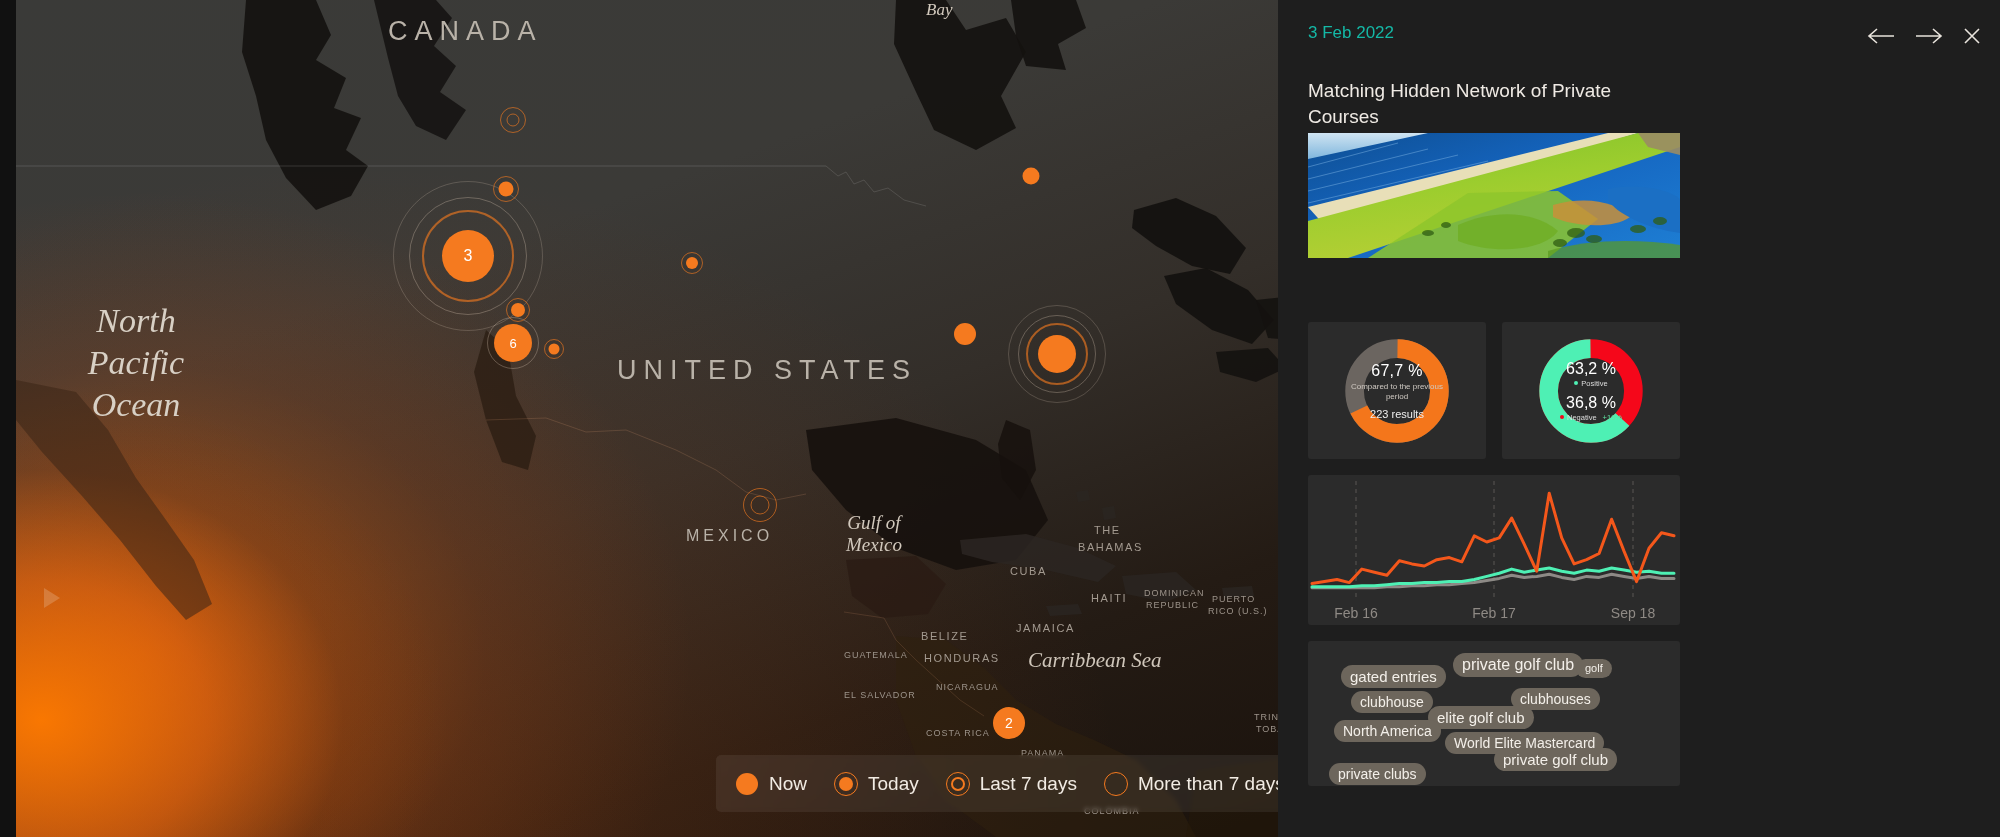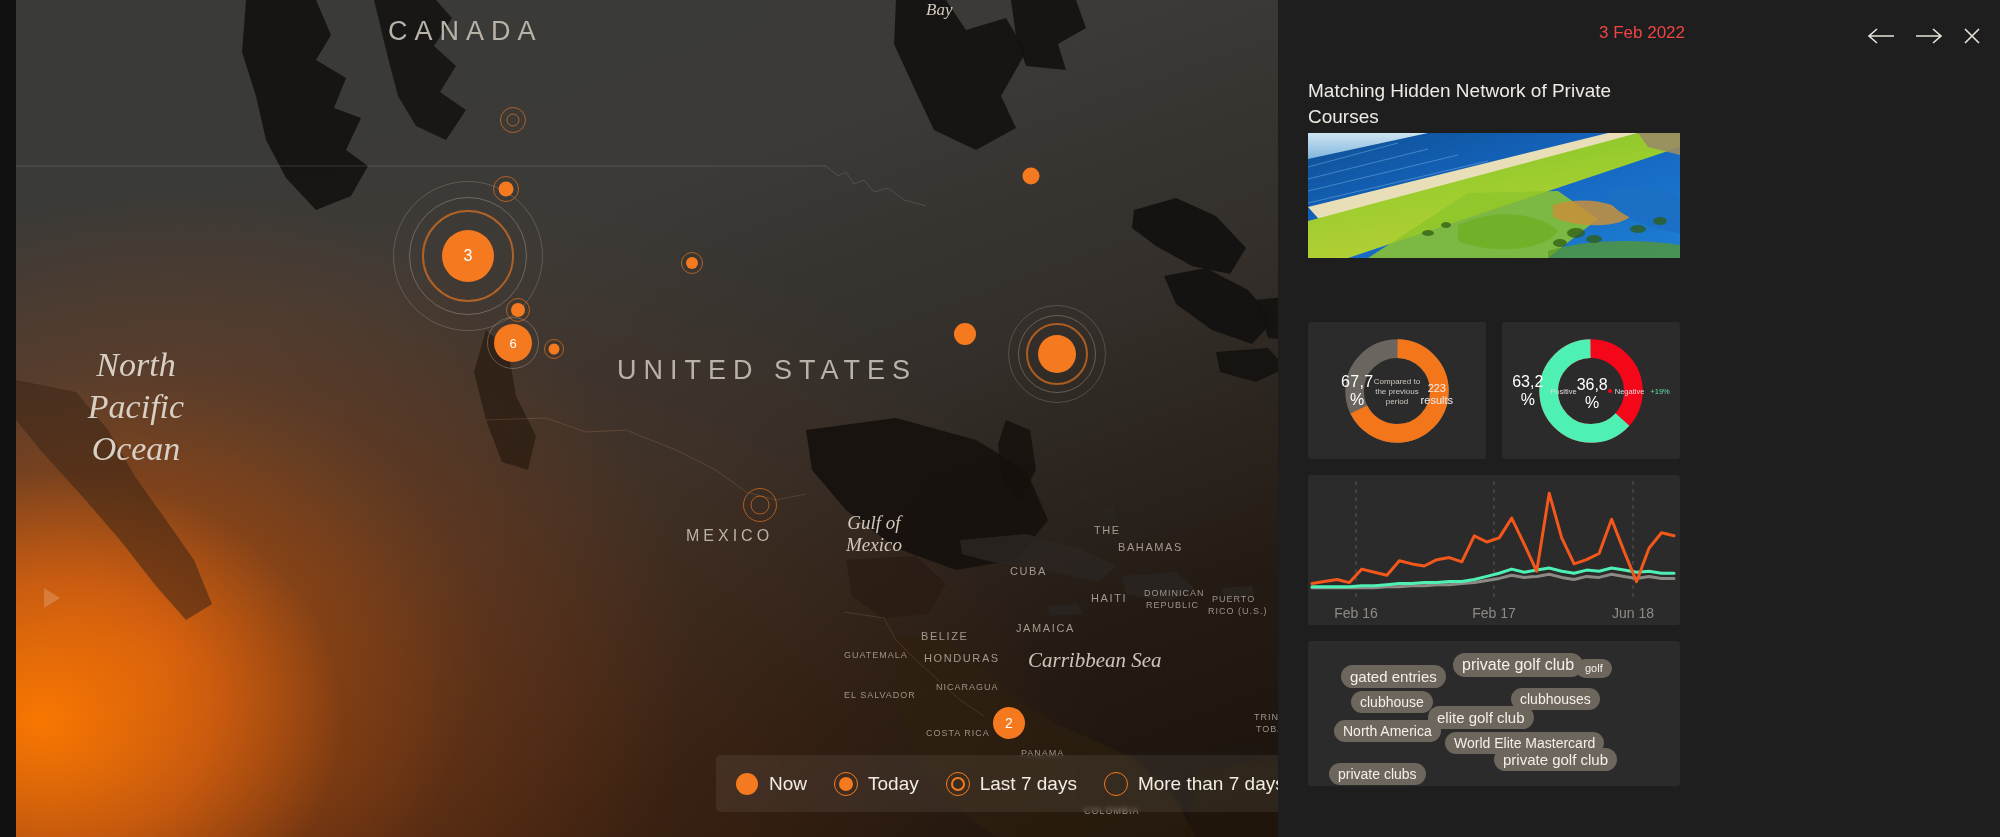--- a/index.html
+++ b/index.html
@@ -75,21 +75,21 @@
   .leg-gly i { position:absolute; left:50%; top:50%; transform:translate(-50%,-50%); border-radius:50%; display:block; }
 
   
   #panel {
     position:absolute; right:0; top:0; width:722px; height:837px;
     background:#1e1e1e;
   }
   .panel-inner { position:relative; width:100%; height:100%; }
   #p-head { position:absolute; left:30px; top:22px; right:24px; }
   .sub-line { font-size:17px; color:#ddd8d2; line-height:1.28; }
-  .sub-date { color:#ef4444;text-align:center; }
+  .sub-date { color:#14b8a6; }
   .p-title {
     position:absolute; left:30px; top:78px; width:330px;
     font-size:19px; color:#efeae4; line-height:1.35;
   }
   .nav-btns {
     position:absolute; right:18px; top:26px;
     display:flex; align-items:center; gap:18px;
   }
   .nav-btns svg { display:block; }
 
@@ -100,21 +100,21 @@
   }
   .cards { position:absolute; left:30px; top:322px; width:372px; }
   .row2 { display:flex; gap:16px; }
   .card {
     background:#2b2b2b; border-radius:3px;
   }
   .card.donut { width:178px; height:137px; position:relative; }
   .donut-wrap { position:absolute; left:50%; top:50%; transform:translate(-50%,-50%); }
   .donut-center {
     position:absolute; left:0; top:0; width:100%; height:100%;
-    display:flex; flex-direction:row; align-items:center; justify-content:center;
+    display:flex; flex-direction:column; align-items:center; justify-content:center;
     text-align:center; color:#fff;
   }
   .d1-pct { font-size:16px; letter-spacing:.3px; }
   .d1-cap { font-size:8px; color:#cfc9c2; line-height:1.25; margin-top:2px; }
   .d1-res { font-size:11px; color:#eee; margin-top:6px; }
   .d2-pct { font-size:16px; }
   .d2-leg { font-size:7.5px; color:#ddd; display:flex; align-items:center; gap:3px; margin-top:1px; }
   .d2-leg b { width:4px; height:4px; border-radius:50%; display:inline-block; }
   .d2-delta { color:#5fe3a1; font-size:7.5px; margin-left:3px; }
 
@@ -215,23 +215,23 @@
     <div class="map-label lbl-country xtiny" style="left:910px; top:728px;">COSTA RICA</div>
     <div class="map-label lbl-country xtiny" style="left:990px; top:748px;margin-left:15px;">PANAMA</div>
     <div class="map-label lbl-country xtiny" style="left:1068px; top:806px;">COLOMBIA</div>
     <div class="map-label lbl-country xtiny" style="left:1128px; top:588px;">DOMINICAN</div>
     <div class="map-label lbl-country xtiny" style="left:1130px; top:600px;">REPUBLIC</div>
     <div class="map-label lbl-country xtiny" style="left:1196px; top:594px;">PUERTO</div>
     <div class="map-label lbl-country xtiny" style="left:1192px; top:606px;">RICO (U.S.)</div>
     <div class="map-label lbl-country xtiny" style="left:1238px; top:712px;">TRINIDAD</div>
     <div class="map-label lbl-country xtiny" style="left:1240px; top:724px;">TOBAGO</div>
     <div class="map-label lbl-country tiny" style="left:1078px; top:524px;">THE</div>
-    <div class="map-label lbl-country tiny" style="left:1062px; top:541px;margin-left:40px;">BAHAMAS</div>
-
-    <div class="map-label lbl-ocean" style="left:40px; top:300px; width:160px; white-space:pre;margin-top:44px;" id="ocean-label">North
+    <div class="map-label lbl-country tiny" style="left:1062px; top:541px;">BAHAMAS</div>
+
+    <div class="map-label lbl-ocean" style="left:40px; top:300px; width:160px; white-space:pre;" id="ocean-label">North
 Pacific
 Ocean</div>
 
     <div class="map-label lbl-sea" style="left:1012px; top:648px;">Carribbean Sea</div>
 
     <div class="map-label lbl-gulf" style="left:830px; top:512px; white-space:pre;" id="gulf-label">Gulf of
 Mexico</div>
 
     <div class="map-label lbl-gulf" style="left:910px; top:0px; font-size:17px;">Bay</div>
 
@@ -440,21 +440,21 @@
               <line x1="48" x2="48" y1="6" y2="124" stroke="#7a746e" stroke-dasharray="4 4" stroke-width="1" opacity=".6"></line>
               <line x1="186" x2="186" y1="6" y2="124" stroke="#7a746e" stroke-dasharray="4 4" stroke-width="1" opacity=".6"></line>
               <line x1="325" x2="325" y1="6" y2="124" stroke="#7a746e" stroke-dasharray="4 4" stroke-width="1" opacity=".6"></line>
               <path d="M4.0,112.8 L16.5,112.8 L29.0,112.8 L41.4,112.8 L53.9,112.8 L66.4,112.8 L78.9,111.8 L91.4,111.8 L103.9,110.7 L116.3,110.7 L128.8,109.7 L141.3,109.7 L153.8,108.6 L166.3,107.6 L178.8,105.5 L191.2,103.4 L203.7,100.3 L216.2,102.4 L228.7,101.4 L241.2,99.3 L253.7,102.4 L266.1,104.5 L278.6,101.4 L291.1,102.4 L303.6,99.3 L316.1,101.4 L328.6,103.4 L341.0,101.4 L353.5,103.4 L366.0,103.4" fill="none" stroke="#8d8a86" stroke-width="3" stroke-linejoin="round" stroke-linecap="round"></path>
               <path d="M4.0,111.8 L16.5,111.8 L29.0,111.8 L41.4,111.8 L53.9,110.7 L66.4,110.7 L78.9,109.7 L91.4,108.6 L103.9,108.6 L116.3,107.6 L128.8,107.6 L141.3,106.6 L153.8,106.6 L166.3,104.5 L178.8,101.4 L191.2,98.2 L203.7,94.1 L216.2,97.2 L228.7,95.1 L241.2,93.0 L253.7,96.2 L266.1,98.2 L278.6,95.1 L291.1,96.2 L303.6,93.0 L316.1,95.1 L328.6,97.2 L341.0,96.2 L353.5,98.2 L366.0,98.2" fill="none" stroke="#4ef0b4" stroke-width="3" stroke-linejoin="round" stroke-linecap="round"></path>
               <path d="M4.0,108.6 L16.5,106.6 L29.0,104.5 L41.4,107.6 L53.9,94.1 L66.4,97.2 L78.9,100.3 L91.4,85.8 L103.9,88.9 L116.3,91.0 L128.8,84.7 L141.3,82.6 L153.8,86.8 L166.3,60.8 L178.8,67.0 L191.2,62.9 L203.7,43.1 L216.2,69.1 L228.7,96.2 L241.2,18.2 L253.7,62.9 L266.1,88.9 L278.6,84.7 L291.1,78.5 L303.6,44.2 L316.1,76.4 L328.6,106.6 L341.0,73.3 L353.5,57.7 L366.0,60.8" fill="none" stroke="#f4571b" stroke-width="3" stroke-linejoin="round" stroke-linecap="round"></path>
             </svg>
           <div class="chart-ticks">
             <span style="left:48px;">Feb 16</span>
             <span style="left:186px;">Feb 17</span>
-            <span style="left:325px;">Jun 18</span>
+            <span style="left:325px;">Sep 18</span>
           </div>
         </div>
 
         <div class="card tags">
           <div id="tagcloud" style="position:absolute;left:0;top:0;width:100%;height:100%;">
               <div class="tag" style="left: 33px; top: 24px; font-size: 15px;">gated entries</div>
               <div class="tag" style="left: 145px; top: 12px; font-size: 16px;">private golf club</div>
               <div class="tag" style="left: 268px; top: 18px; font-size: 11px;">golf</div>
               <div class="tag" style="left: 43px; top: 50px; font-size: 14px;">clubhouse</div>
               <div class="tag" style="left: 203px; top: 47px; font-size: 14px;">clubhouses</div>

